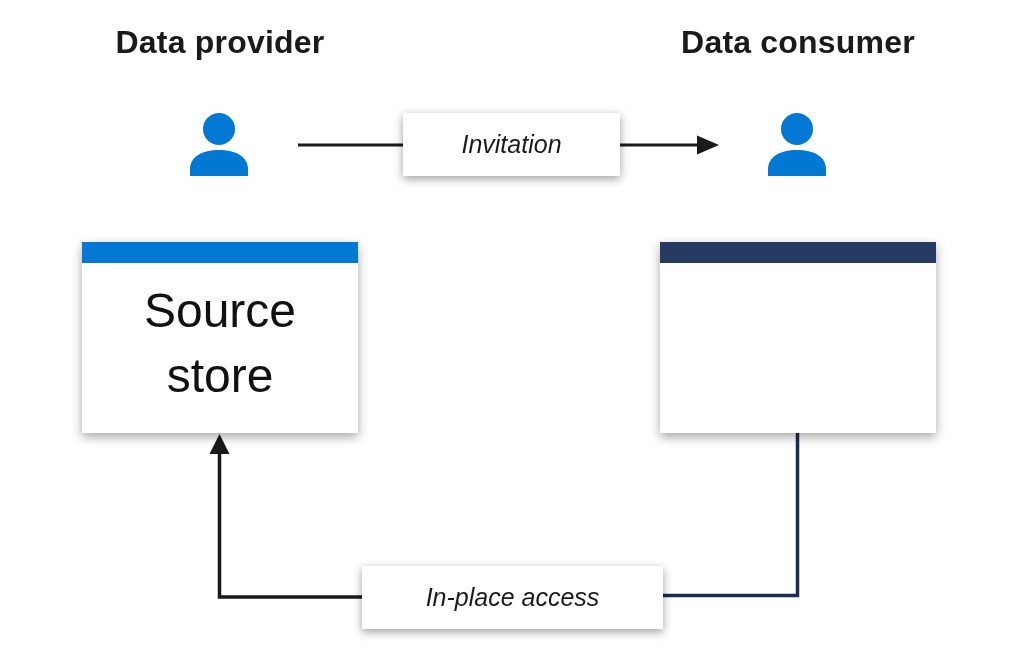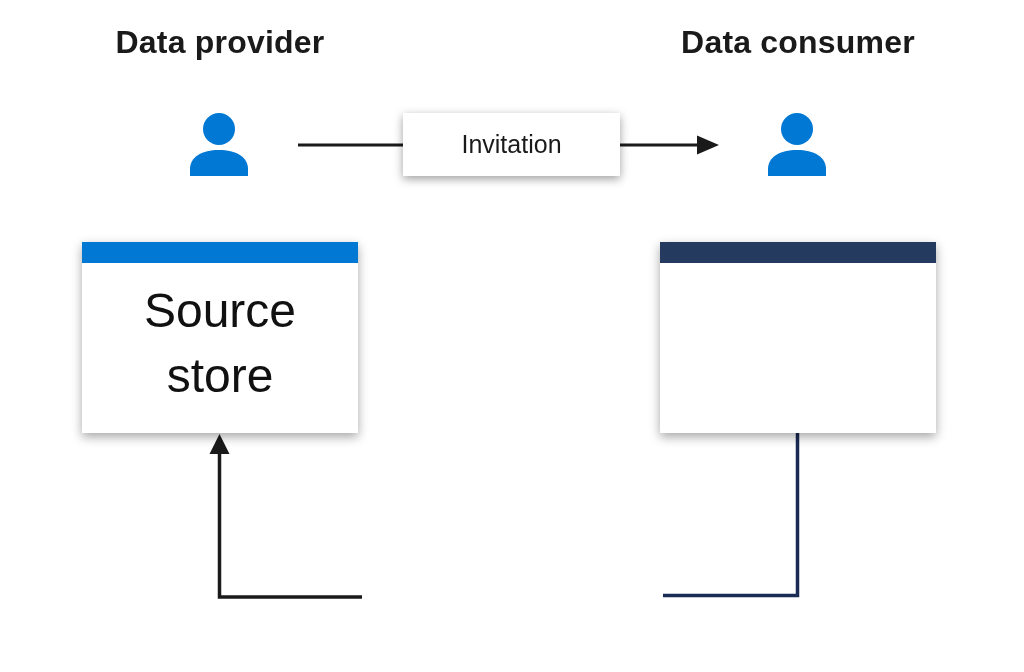--- a/index.html
+++ b/index.html
@@ -47,20 +47,21 @@
   .label-box {
     position: absolute;
     background: #ffffff;
     box-shadow: 0 3px 9px rgba(0,0,0,0.38);
     display: flex;
     align-items: center;
     justify-content: center;
     font-size: 25px;
     color: #1a1a1a;
     z-index: 3;
+    font-style: italic;
   }
   .label-box.invitation { left: 403px; top: 113px; width: 217px; height: 63px; }
   .label-box.inplace    { left: 362px; top: 566px; width: 301px; height: 63px; }
 
   .store {
     position: absolute;
     top: 242px;
     width: 276px;
     height: 191px;
     background: #ffffff;
@@ -123,20 +124,23 @@
     <path d="M 3 64 L 3 57 C 3 45 15 38 32 38 C 49 38 61 45 61 57 L 61 64 Z" fill="#0078D4"></path>
   </svg>
   <svg class="person consumer" viewBox="0 0 64 64" xmlns="http://www.w3.org/2000/svg">
     <circle cx="32" cy="17" r="16" fill="#0078D4"></circle>
     <path d="M 3 64 L 3 57 C 3 45 15 38 32 38 C 49 38 61 45 61 57 L 61 64 Z" fill="#0078D4"></path>
   </svg>
 
   <div class="label-box invitation">
     <span>Invitation</span>
   </div>
+  <div class="label-box inplace">
+    <span>In-place access</span>
+  </div>
 
   <div class="store source">
     <div class="store-header"></div>
     <div class="store-body">
       <div class="store-label">Source store</div>
     </div>
   </div>
 
   <div class="store target">
     <div class="store-header"></div>

